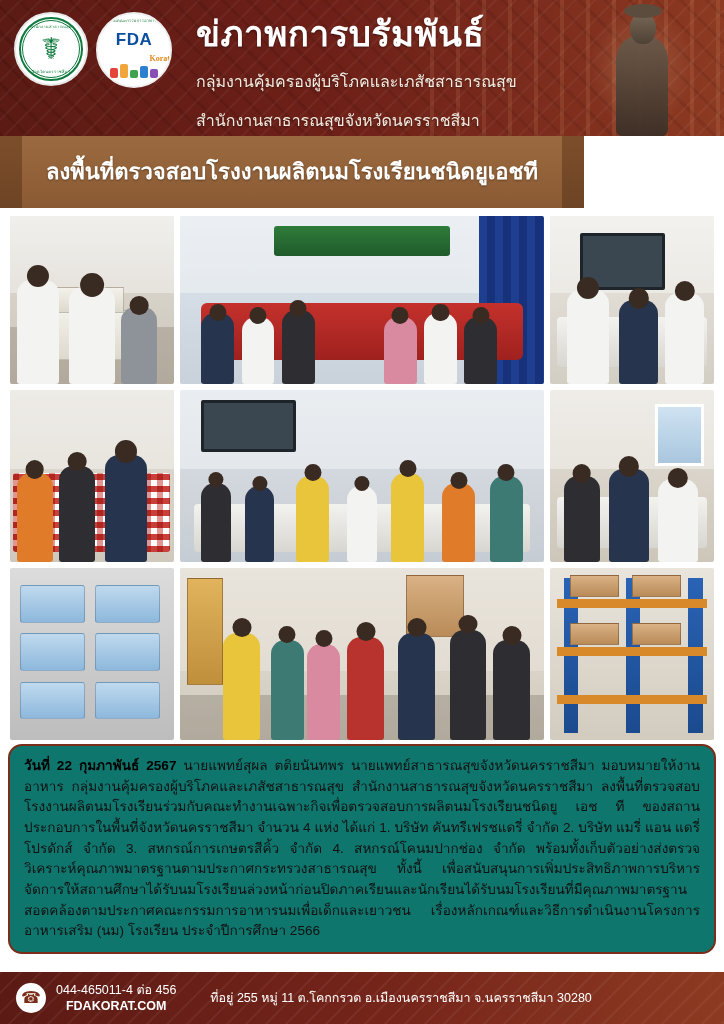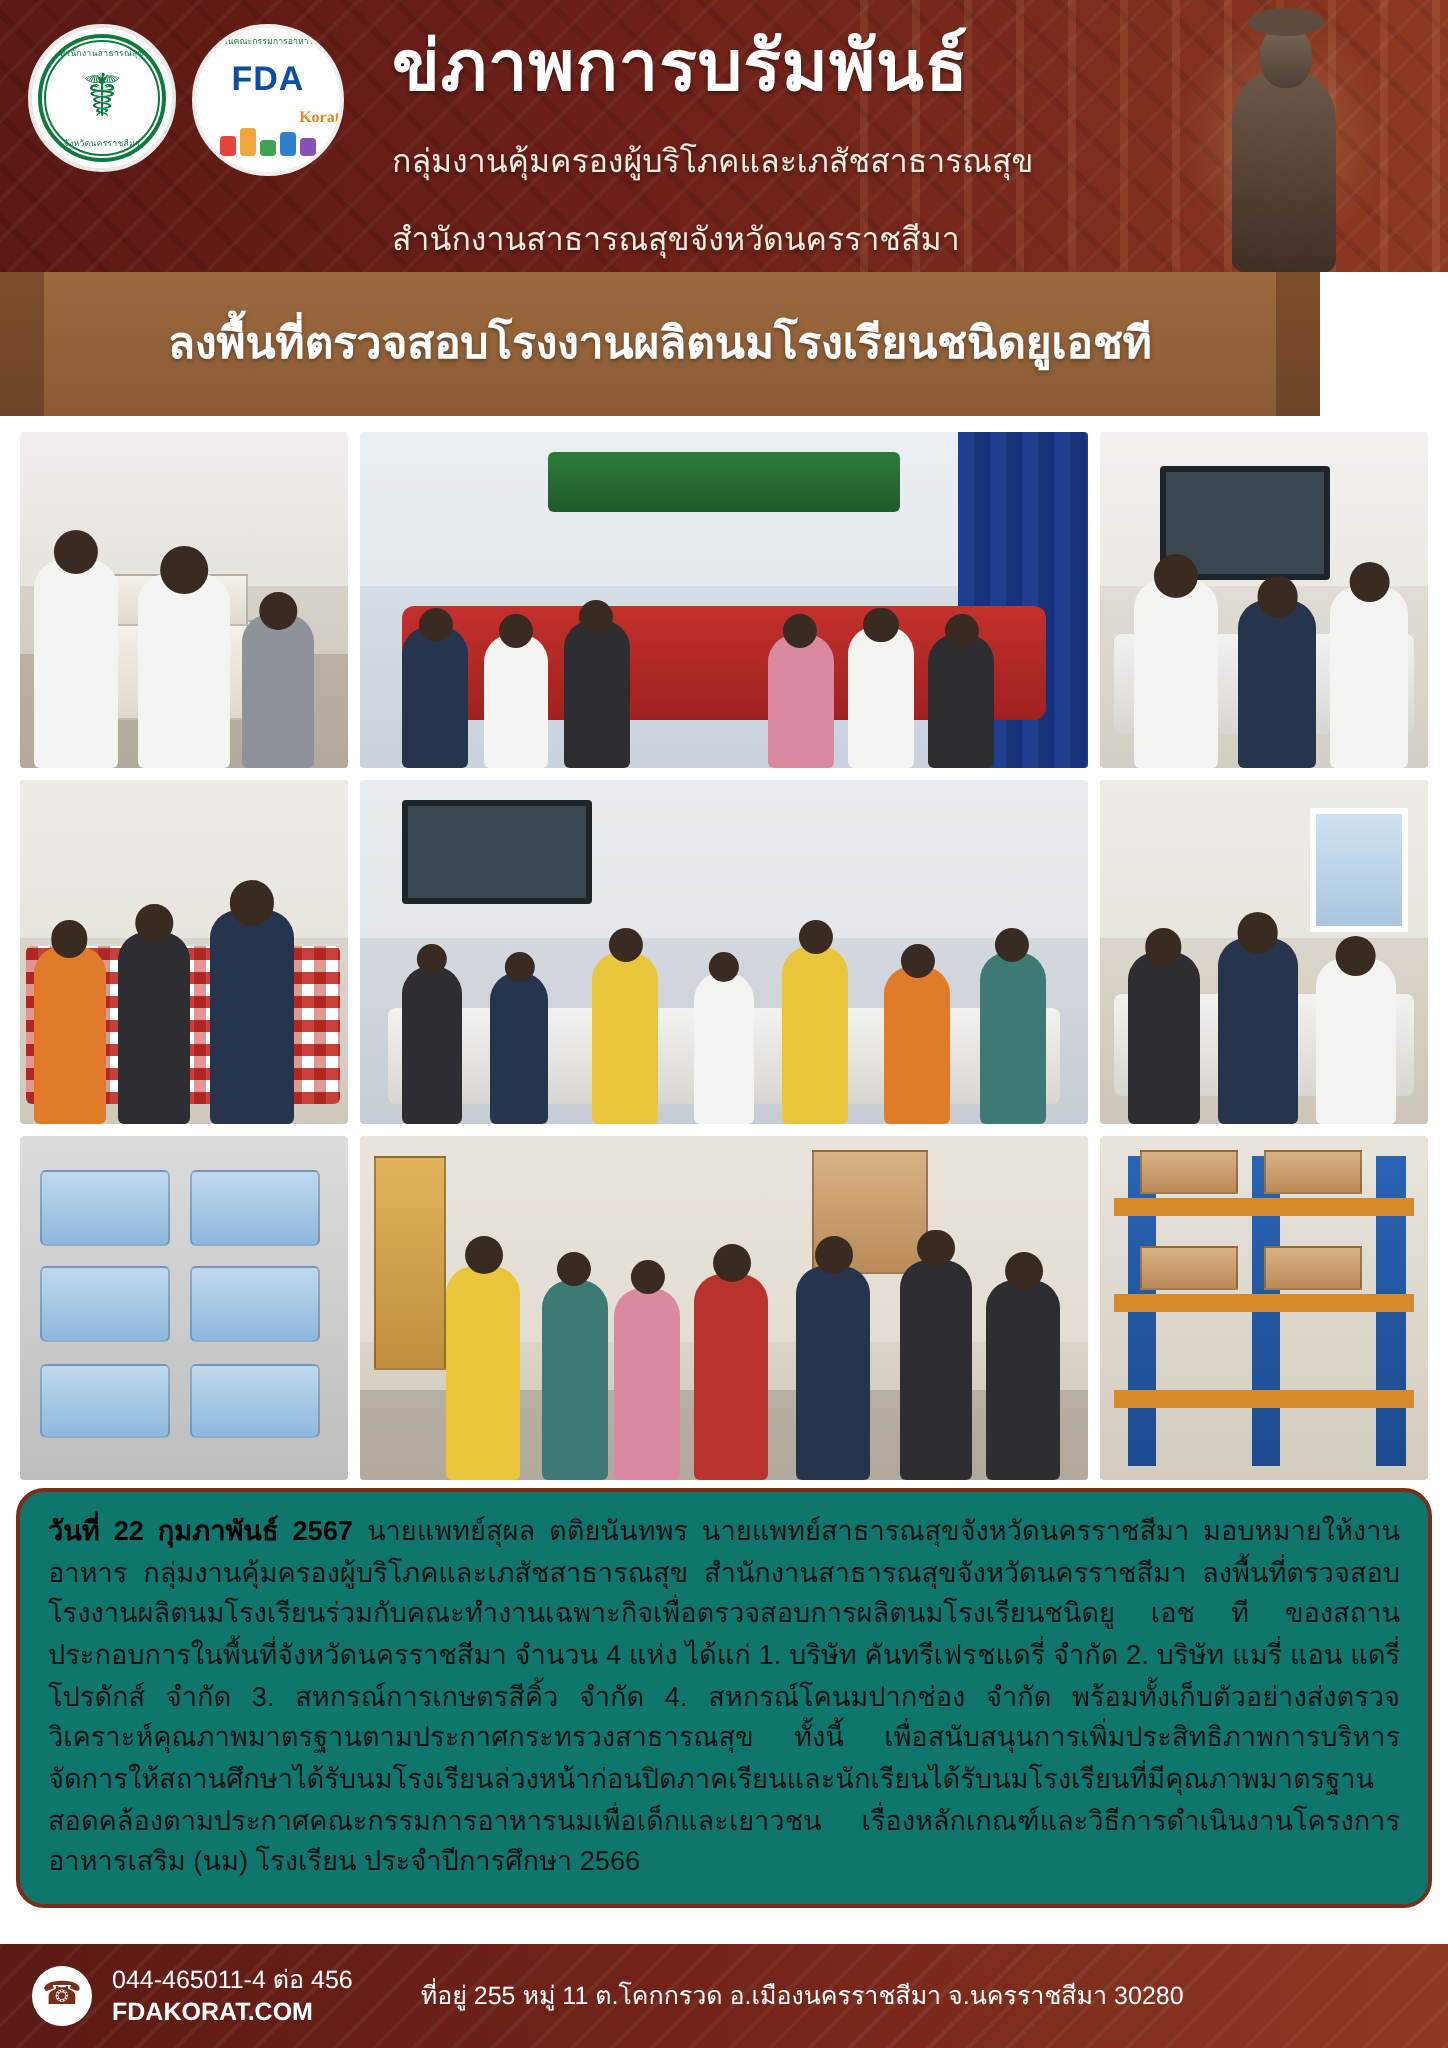--- a/index.html
+++ b/index.html
@@ -167,21 +167,21 @@
   .title-sub1, .title-sub2 {
     font-size: 16px;
     color: #f4ece0;
     line-height: 1.45;
     margin-top: 16px;
   }
 
   
   .band {
     position: relative;
-    width: 660px;
+    width: 584px;
     height: 72px;
     background: linear-gradient(180deg,#9b6a3f 0%, #8a5a34 100%);
     display: flex;
     align-items: center;
     justify-content: center;
     flex-direction: column;
   }
   .band::before, .band::after {
     content: "";
     position: absolute;
@@ -322,20 +322,21 @@
     background: #ffffff;
     display: flex; align-items: center; justify-content: center;
     margin-right: 10px;
     flex: 0 0 auto;
   }
   .phone-circle span { color: #7a2d18; font-size: 16px; line-height: 1; }
   .footer-contact {
     position: relative;
     color: #ffffff;
     line-height: 1.3;
+    text-align: center;
   }
   .footer-phone { font-size: 12.5px; }
   .footer-site { font-size: 12.5px; font-weight: bold; }
   .footer-addr {
     position: relative;
     margin-left: 34px;
     color: #ffffff;
     font-size: 12.5px;
   }
 </style>

